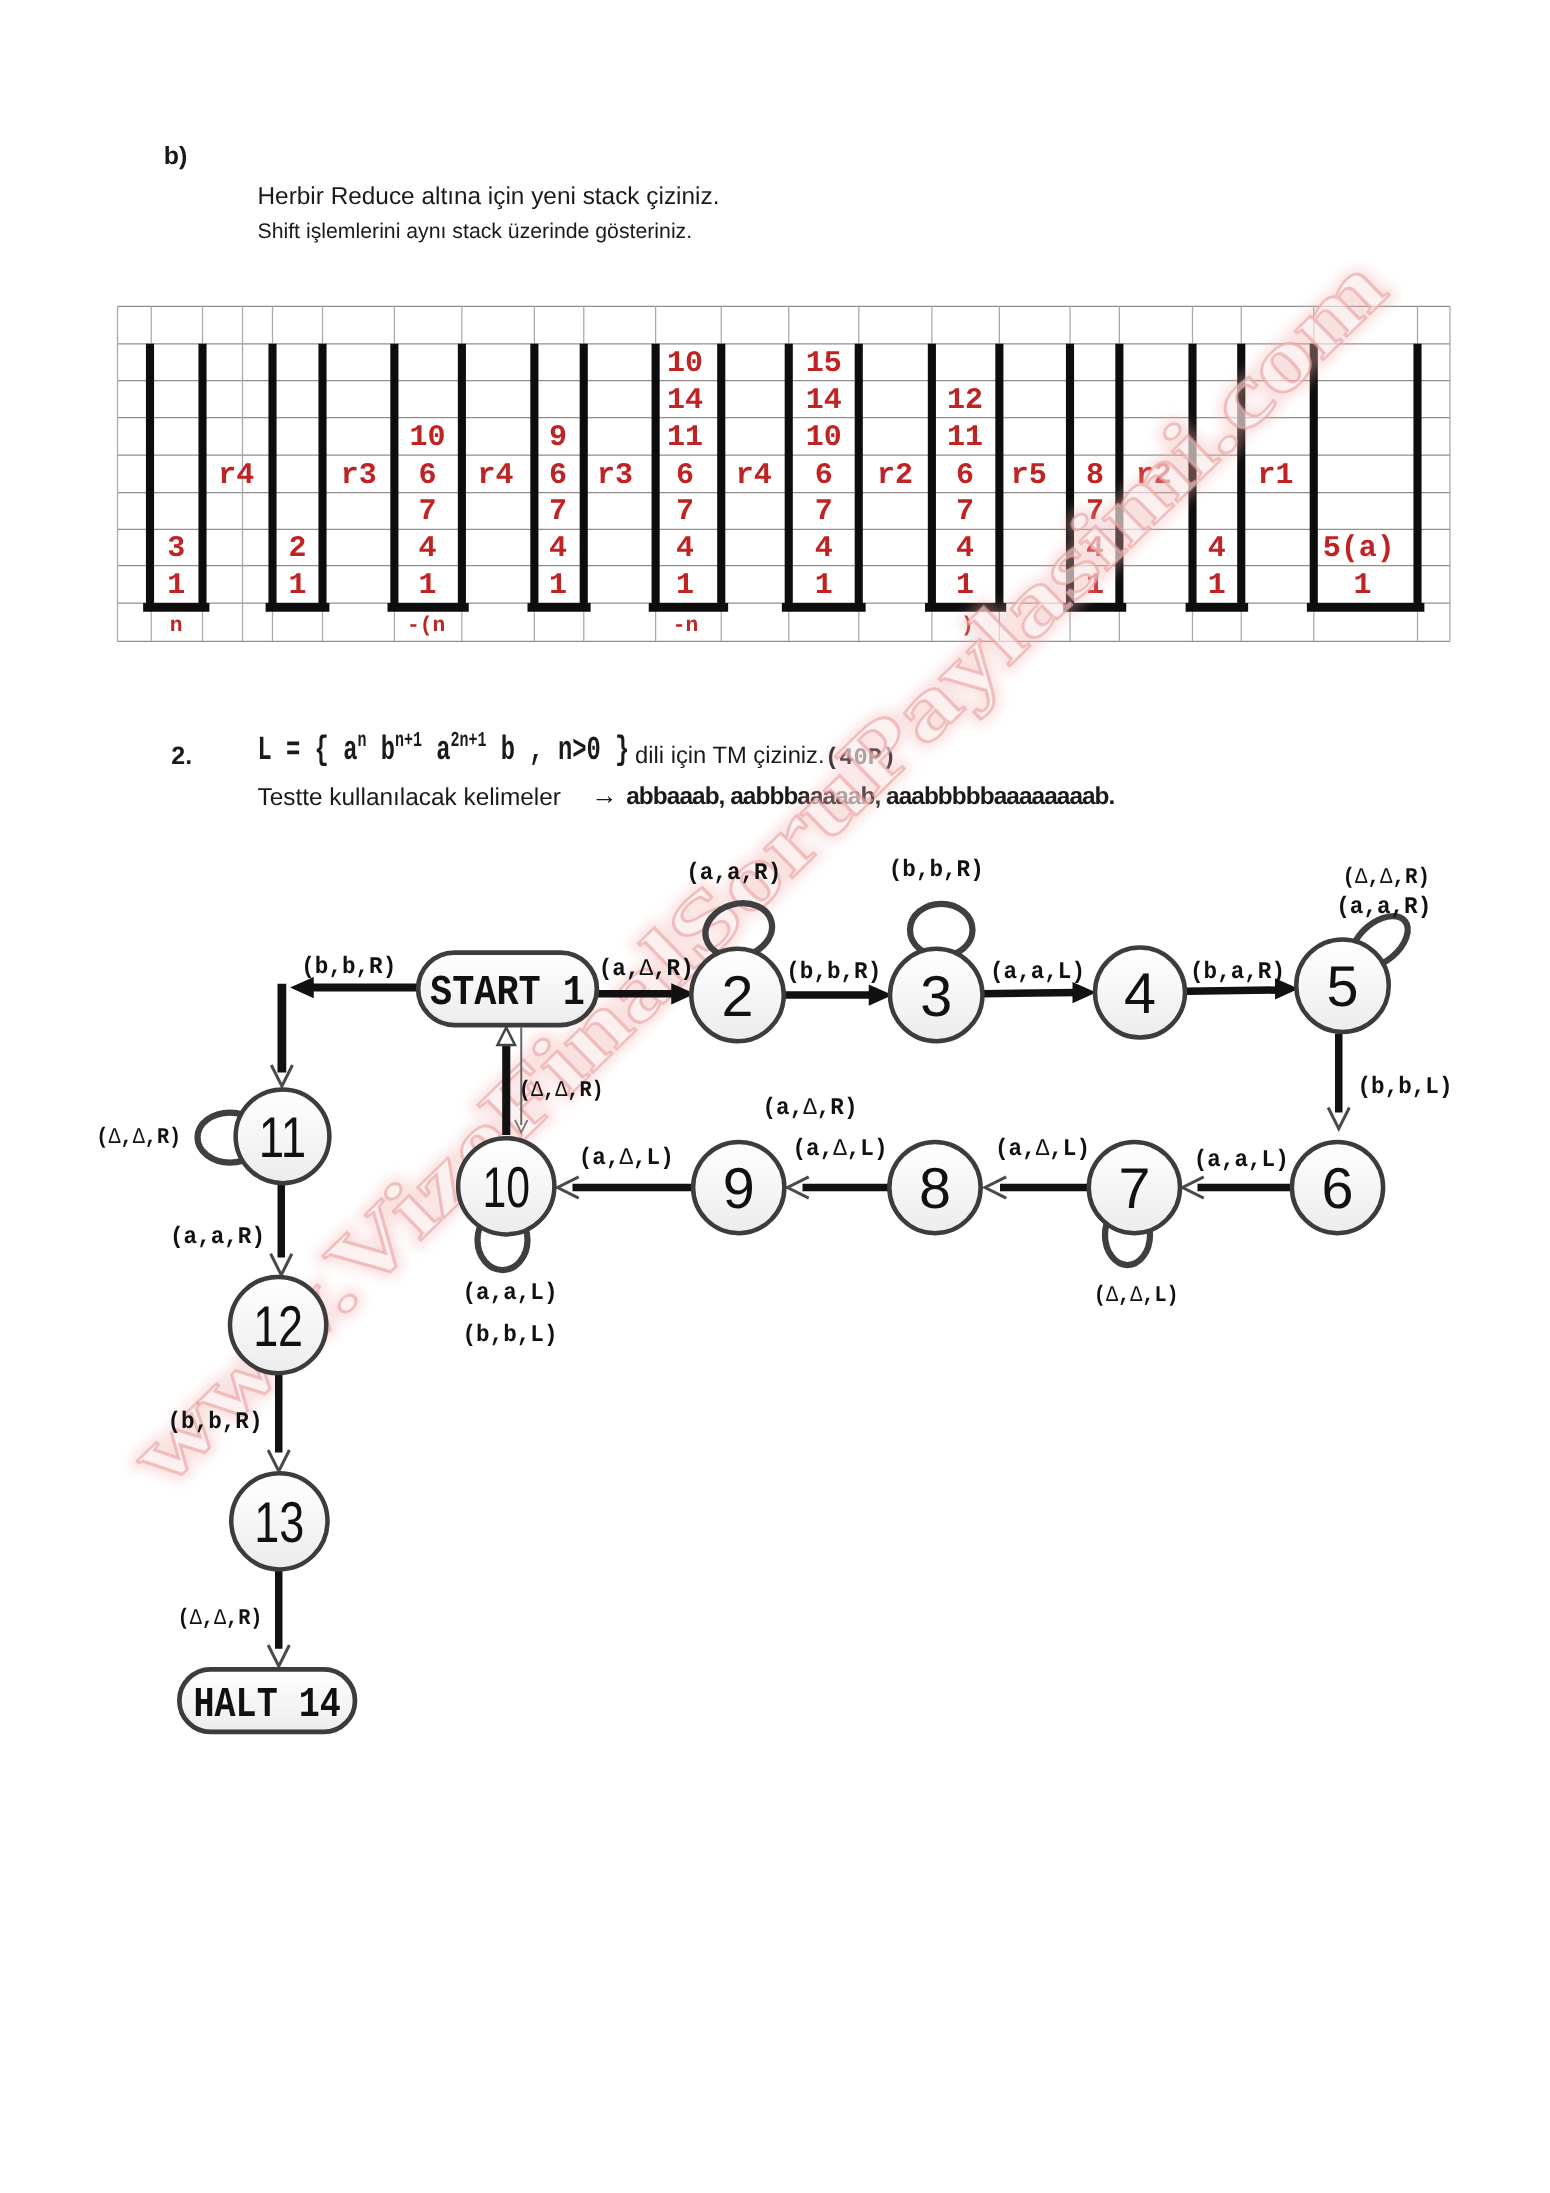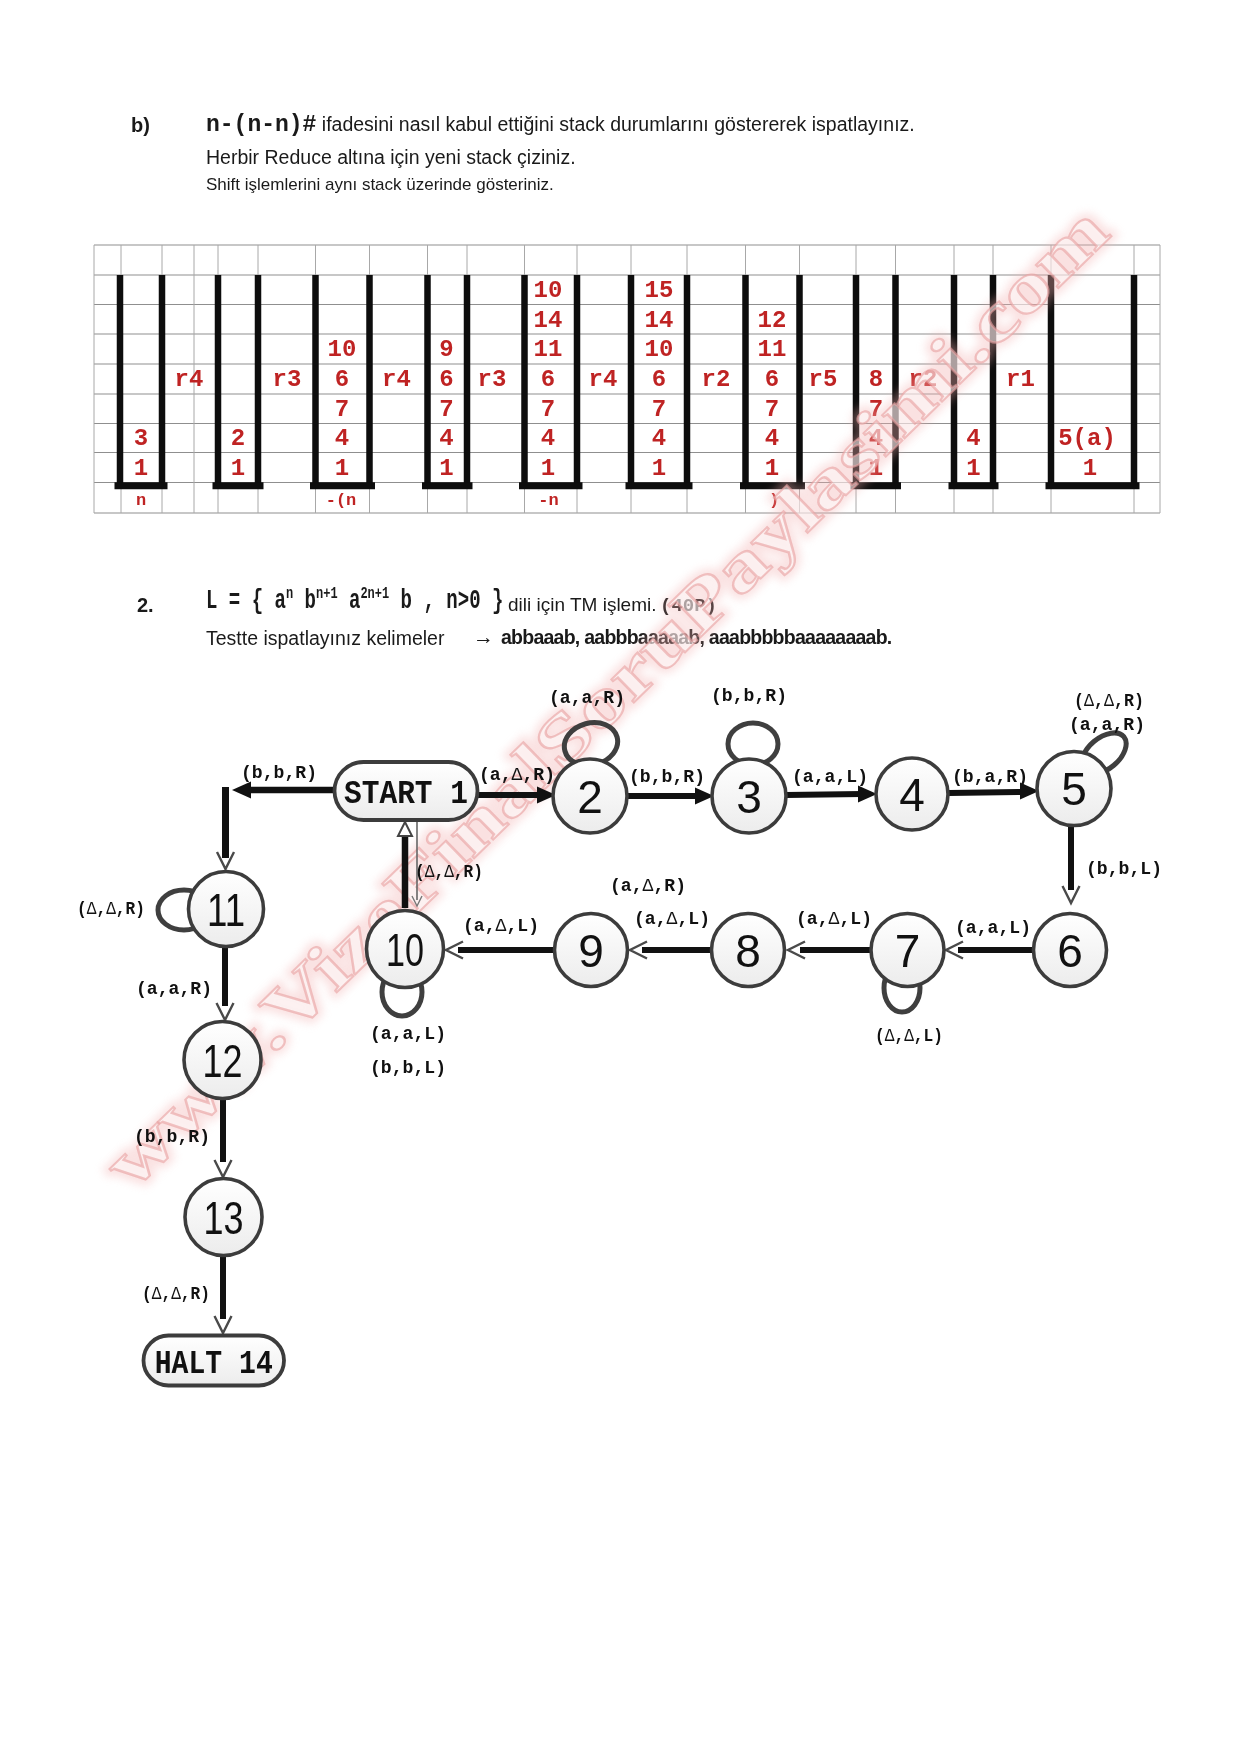--- a/index.html
+++ b/index.html
@@ -7,21 +7,20 @@
         font-family:"Liberation Sans",sans-serif;color:#1a1a1a;}
   .abs{position:absolute;white-space:nowrap;}
   .mono{font-family:"Liberation Mono",monospace;font-weight:bold;}
   .b{font-weight:bold;}
 </style>
 </head>
 <body>
 <div id="page">
 
   <div class="abs b" style="left:131px;top:114px;font-size:20px;">b)</div>
-  <div class="abs" style="left:206px;top:112px;font-size:19.5px;"><span class="mono" style="font-size:23px;">n-(n-n)#</span> ifadesini nasıl kabul ettiğini stack durumlarını göstererek ispatlayınız.</div>
   <div class="abs" style="left:206px;top:146px;font-size:19.5px;">Herbir Reduce altına için yeni stack çiziniz.</div>
   <div class="abs" style="left:206px;top:175px;font-size:17px;">Shift işlemlerini aynı stack üzerinde gösteriniz.</div>
 
   <svg class="abs" style="left:0;top:0;" width="1240" height="560" id="tablesvg">
 <g stroke="#8f8f8f" stroke-width="1">
 <line x1="94" y1="245" x2="1160" y2="245"></line>
 <line x1="94" y1="275" x2="1160" y2="275"></line>
 <line x1="94" y1="304.5" x2="1160" y2="304.5"></line>
 <line x1="94" y1="334" x2="1160" y2="334"></line>
 <line x1="94" y1="364" x2="1160" y2="364"></line>
@@ -142,23 +141,23 @@
 <text x="341" y="505" font-size="17">-(n</text>
 <text x="548.5" y="505" font-size="17">-n</text>
 <text x="774" y="505" font-size="17">)</text>
 </g>
 </svg>
 
   <div class="abs b" style="left:137px;top:594px;font-size:20px;">2.</div>
   <div class="abs" style="left:206px;top:584px;">
     <span style="display:inline-block;transform:scaleX(0.705);transform-origin:0 50%;" class="mono"><span style="font-size:27px;">L = { a<sup style="font-size:17px;">n</sup> b<sup style="font-size:17px;">n+1</sup> a<sup style="font-size:17px;">2n+1</sup> b , n&gt;0 }</span></span>
   </div>
-  <div class="abs" style="left:508px;top:594px;font-size:19px;">dili için TM işlemi.</div>
+  <div class="abs" style="left:508px;top:594px;font-size:19px;">dili için TM çiziniz.</div>
   <div class="abs" style="left:660px;top:595px;" class2="x"><span class="mono" style="font-size:19px;">(40P)</span></div>
-  <div class="abs" style="left:206px;top:627px;font-size:19.5px;">Testte ispatlayınız kelimeler</div>
+  <div class="abs" style="left:206px;top:627px;font-size:19.5px;">Testte kullanılacak kelimeler</div>
   <div class="abs" style="left:473px;top:625px;font-size:21px;">→</div>
   <div class="abs b" style="left:501px;top:626px;font-size:19.5px;letter-spacing:-0.75px;">abbaaab, aabbbaaaaab, aaabbbbbaaaaaaaab.</div>
 
   <svg class="abs" style="left:0;top:0;" width="1240" height="1754" id="wmsvg">
 <defs>
 <filter id="wmblur" x="-30%" y="-30%" width="160%" height="160%">
   <feGaussianBlur stdDeviation="4.5"></feGaussianBlur>
 </filter>
 </defs>
 <g transform="translate(132,1192) rotate(-44.3)" font-family="&quot;Liberation Serif&quot;,serif" font-weight="bold" font-size="70">

